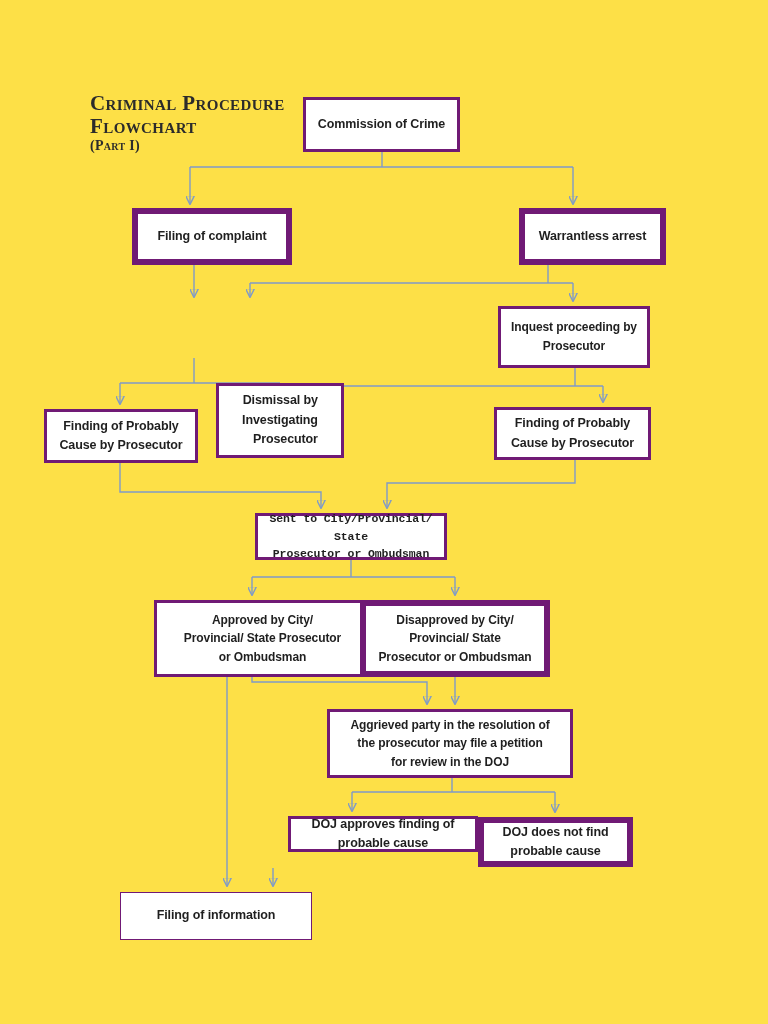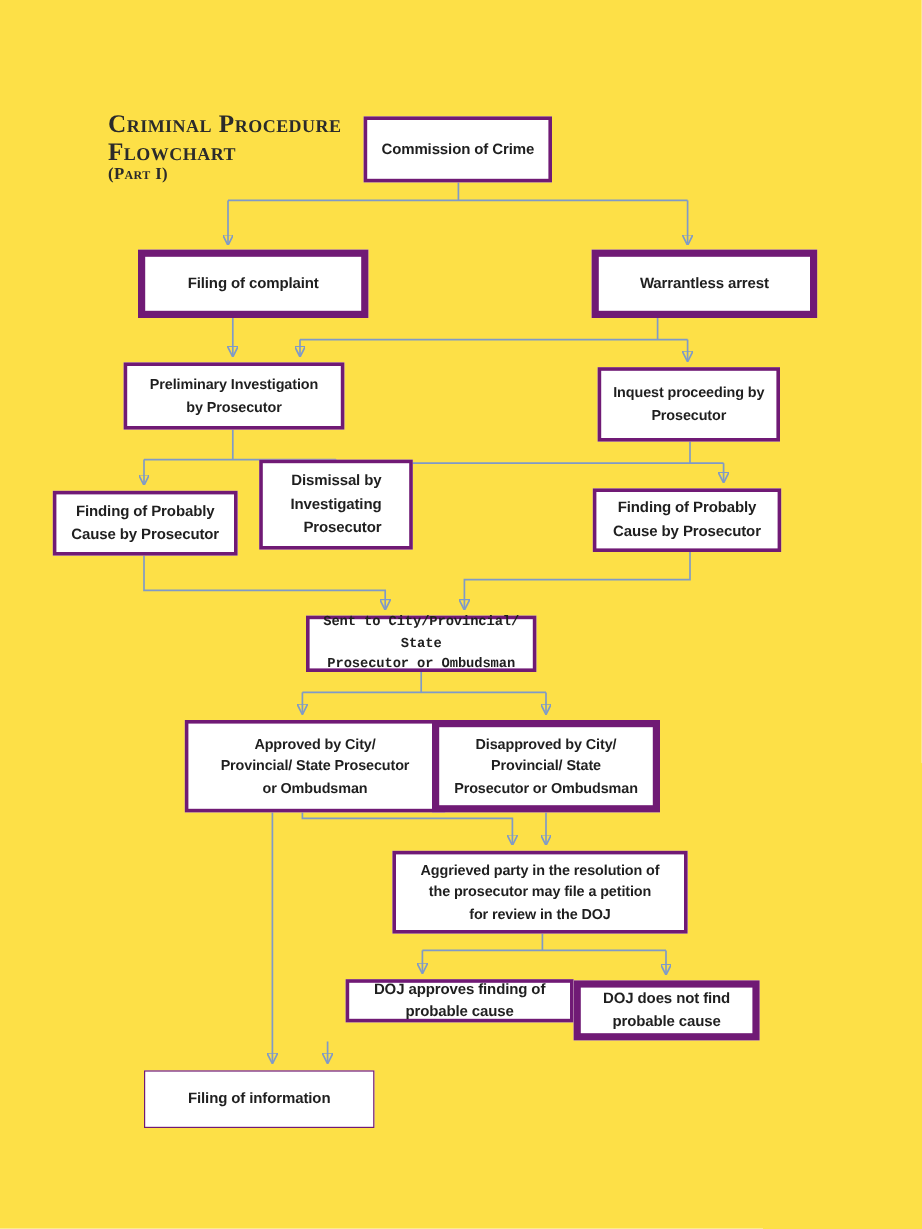--- a/index.html
+++ b/index.html
@@ -22,22 +22,22 @@
     color:#1f1f1f; font-weight:700; font-size:12.5px; line-height:1.55;
     letter-spacing:-0.1px; white-space:pre-line; box-sizing:border-box;
     padding:2px 4px;
   }
   .bw3 { border-width:3px; }
   .bw15 { border-width:1.5px; }
   .fs11 { font-size:11.5px; }
   .fs12 { font-size:12px; }
   
   .n-commission      { left:303px; top:97px;  width:157px; height:55px; }
-  .n-filing-complaint{ left:115px; top:208px; width:192px; height:57px; }
-  .n-warrantless     { left:493px; top:208px; width:188px; height:57px; }
+  .n-filing-complaint{ left:132px; top:208px; width:160px; height:57px; }
+  .n-warrantless     { left:519px; top:208px; width:147px; height:57px; }
   .n-preliminary     { left:103px; top:302px; width:184px; height:56px; }
   .n-inquest         { left:498px; top:306px; width:152px; height:62px; }
   .n-finding-left    { left:44px;  top:409px; width:154px; height:54px; }
   .n-dismissal       { left:216px; top:383px; width:128px; height:75px;text-align:right; }
   .n-finding-right   { left:494px; top:407px; width:157px; height:53px; }
   .n-sent            { left:255px; top:513px; width:192px; height:47px;font-family:Liberation Mono, monospace; }
   .n-approved        { left:154px; top:600px; width:217px; height:77px; }
   .n-disapproved     { left:360px; top:600px; width:190px; height:77px; }
   .n-aggrieved       { left:327px; top:709px; width:246px; height:69px; }
   .n-doj-approves    { left:244px; top:816px; width:190px; height:36px;margin-left:44px; }
@@ -92,22 +92,20 @@
     <path d="M452,778 V792"></path>
     <path d="M352,792 H555"></path>
     <path d="M352,792 V810" marker-end="url(#ah)"></path>
     <path d="M555,792 V811" marker-end="url(#ah)"></path>
     <path d="M273,868 V885" marker-end="url(#ah)"></path>
   </svg>
 
   <div class="node bw3 n-commission">Commission of Crime</div>
   <div class="node n-filing-complaint">Filing of complaint</div>
   <div class="node n-warrantless">Warrantless arrest</div>
-  <div class="node bw3 fs12 n-preliminary">Preliminary Investigation
-by Prosecutor</div>
   <div class="node bw3 fs12 n-inquest">Inquest proceeding by
 Prosecutor</div>
   <div class="node bw3 n-finding-left">Finding of Probably
 Cause by Prosecutor</div>
   <div class="node bw3 n-dismissal">Dismissal by
 Investigating
 Prosecutor</div>
   <div class="node bw3 n-finding-right">Finding of Probably
 Cause by Prosecutor</div>
   <div class="node bw3 fs11 n-sent">Sent to City/Provincial/ State

